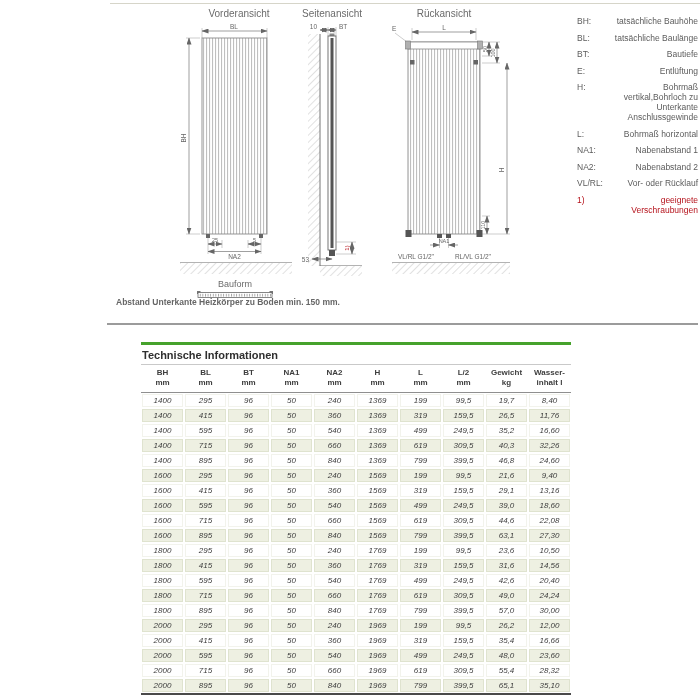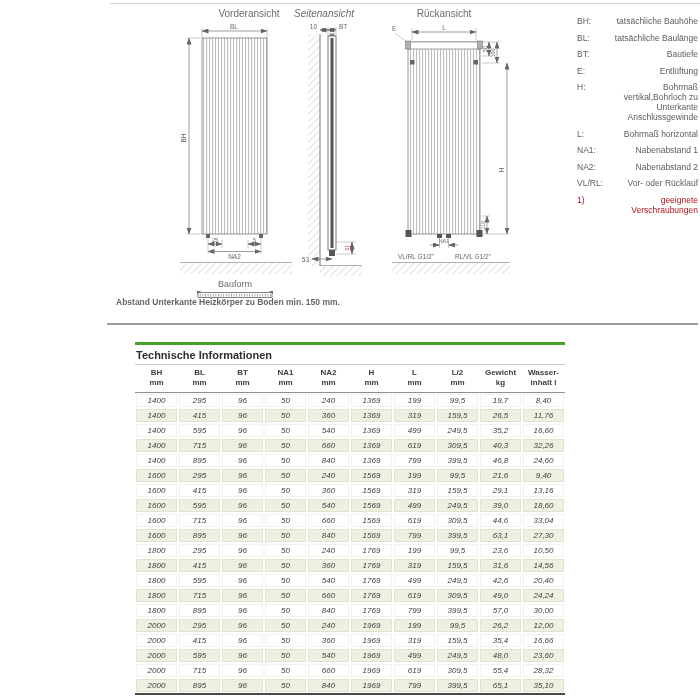--- a/index.html
+++ b/index.html
@@ -2,38 +2,38 @@
 <html><head>
 <meta charset="utf-8">
 <style>
   html,body{margin:0;padding:0;}
   body{
     width:700px;height:700px;position:relative;background:#fff;
     font-family:"Liberation Sans", sans-serif;color:#3d3d3d;overflow:hidden;
   }
   .topline{position:absolute;left:110px;right:0;top:3px;height:1px;background:#d6d5c9;}
   .view-title{position:absolute;top:8px;font-size:10px;color:#6b6b6b;text-align:center;}
-  #vt-front{left:200px;width:98px;}
-  #vt-side{left:275px;width:98px;font-style:italic;}
+  #vt-front{left:190px;width:98px;}
+  #vt-side{left:283px;width:98px;}
   #vt-rear{left:395px;width:98px;}
   .drawing-svg{position:absolute;left:140px;top:20px;}
 
   
   .legend{position:absolute;left:540px;top:16px;width:158px;font-size:8.5px;color:#5c5c5c;}
   .legend-item{display:flex;margin-bottom:6.5px;line-height:10px;margin-left:37px;}
   .legend-item .term{width:30px;flex:0 0 30px;}
   .legend-item .desc{flex:1;text-align:right;}
   .legend-item.red{color:#b5121b;margin-top:2px;}
 
   
   .notes{position:absolute;left:116px;top:297px;font-size:8.5px;color:#666;line-height:10.5px;font-weight:bold;}
   .rule{position:absolute;left:107px;right:2px;top:323px;height:2px;background:#9b9b9b;}
 
   
-  .table-wrap{position:absolute;left:135px;top:342px;width:430px;}
+  .table-wrap{position:absolute;left:141px;top:342px;width:430px;}
   .greenline{height:3px;background:#46a22c;}
   .table-title{font-size:11px;font-weight:bold;color:#2f2f2f;padding:4px 1px 3px 1px;}
   .thead{display:flex;border-top:1px solid #c9c9c9;border-bottom:1px solid #8f8f8f;padding:3px 0 4px 0;}
   .th{flex:1;text-align:center;font-size:8px;font-weight:bold;line-height:10px;color:#3d3d3d;}
   .tbody{border-bottom:2px solid #4a4a4a;font-style:italic;}
   .tr{display:flex;height:15px;}
   .td{flex:1;margin:1px;box-sizing:border-box;text-align:center;font-size:8px;line-height:12px;
       background:#fff;border:1px solid #f2f3ec;color:#3d3d3d;}
   .tr.stripe .td{background:#eef0e2;border:1px solid #dfe3cf;}
 
@@ -382,21 +382,21 @@
       <div class="tr">
         <div class="td">1600</div>
         <div class="td">715</div>
         <div class="td">96</div>
         <div class="td">50</div>
         <div class="td">660</div>
         <div class="td">1569</div>
         <div class="td">619</div>
         <div class="td">309,5</div>
         <div class="td">44,6</div>
-        <div class="td">33,04</div>
+        <div class="td">22,08</div>
       </div>
       <div class="tr stripe">
         <div class="td">1600</div>
         <div class="td">895</div>
         <div class="td">96</div>
         <div class="td">50</div>
         <div class="td">840</div>
         <div class="td">1569</div>
         <div class="td">799</div>
         <div class="td">399,5</div>

